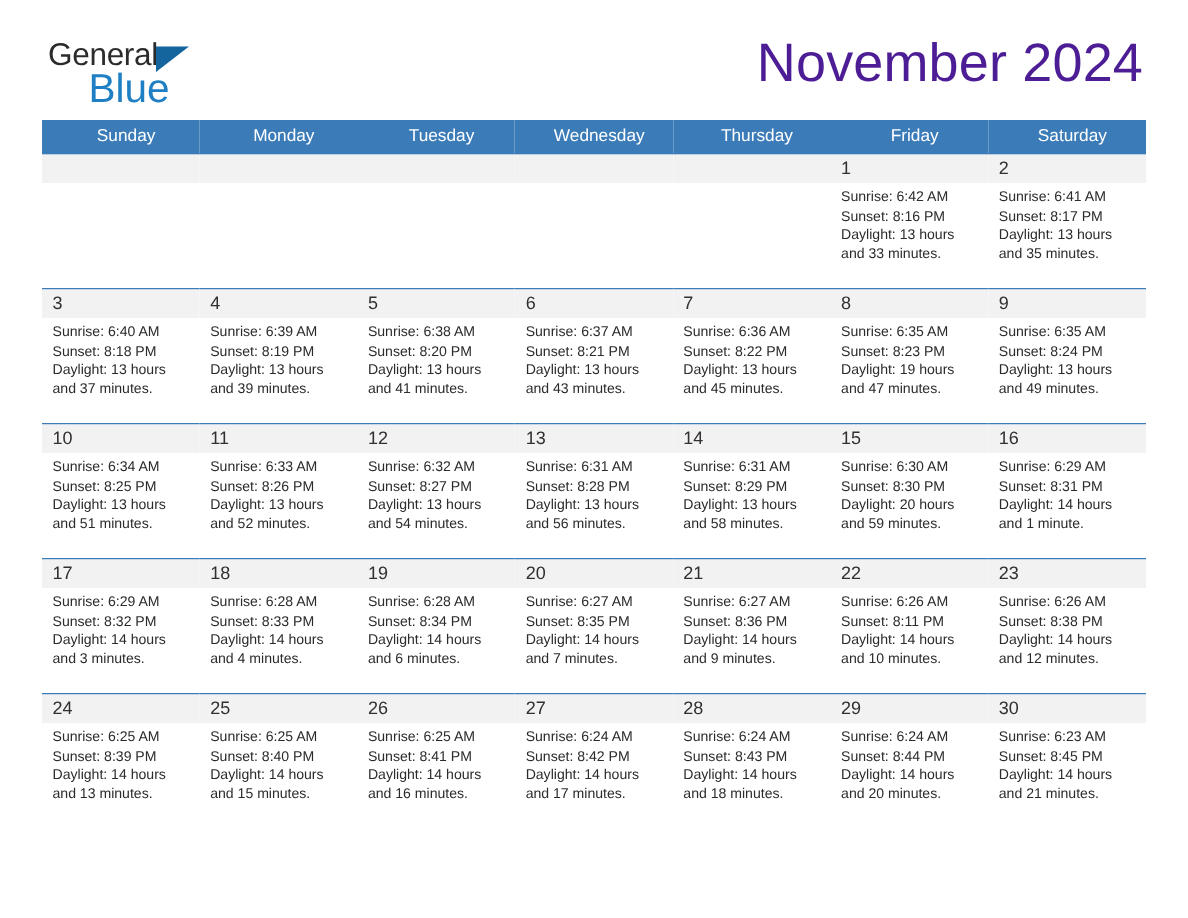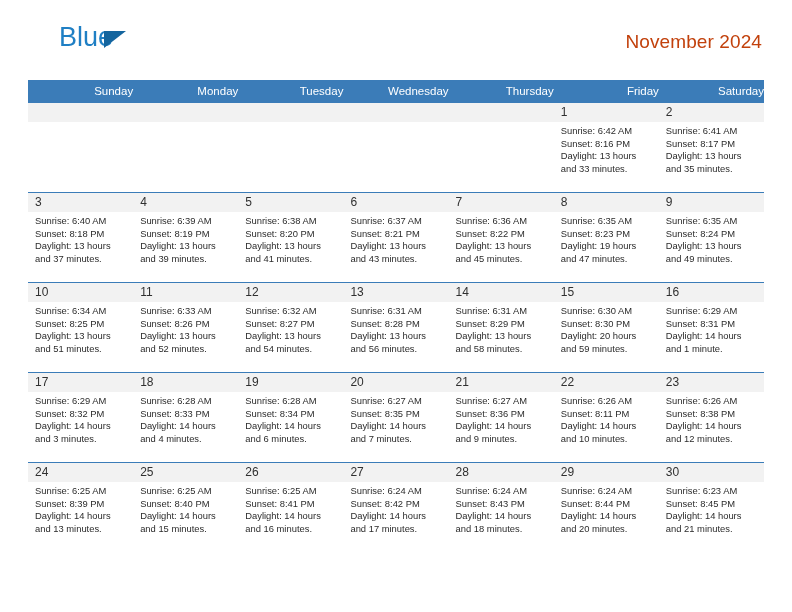--- a/index.html
+++ b/index.html
@@ -57,23 +57,23 @@
     width: 0;
     height: 0;
     border-left: 22px solid #14659e;
     border-bottom: 17px solid transparent;
   }
   .titles {
     text-align: right;
     padding-right: 2px;
   }
   .month-title {
-    font-size: 19px;
+    font-size: 36px;
     font-weight: 400;
-    color: #c2410c;
+    color: #4c1d95;
     line-height: 32px;
     letter-spacing: 0.1px;
   }
   .location {
     font-size: 14.5px;
     font-weight: 400;
     color: #242424;
     line-height: 22px;
     margin-top: 5px;
   }
@@ -83,21 +83,21 @@
     width: 736px;
     margin-top: 8px;
     border-collapse: collapse;
     table-layout: fixed;
   }
   .calendar th {
     background: #3b7cb8;
     color: #ffffff;
     font-size: 11.5px;
     font-weight: 400;
-    text-align: right;
+    text-align: center;
     padding: 5px 0 5px 7px;
     height: 19px;
     box-sizing: border-box;
   }
   .calendar td {
     vertical-align: top;
     padding: 0;
     border-top: 1px solid #3b7cb8;
     height: 90px;
     box-sizing: border-box;
@@ -134,20 +134,21 @@
     white-space: normal;
   }
 </style>
 </head>
 <body>
 
 <div class="page">
 
   <div class="header">
     <div class="brand">
+      <div class="brand-general">General</div>
       <div class="brand-triangle"></div>
       <div class="brand-blue">Blue</div>
     </div>
     <div class="titles">
       <div class="month-title">November 2024</div>
     </div>
   </div>
 
   <table class="calendar">
     <thead>

